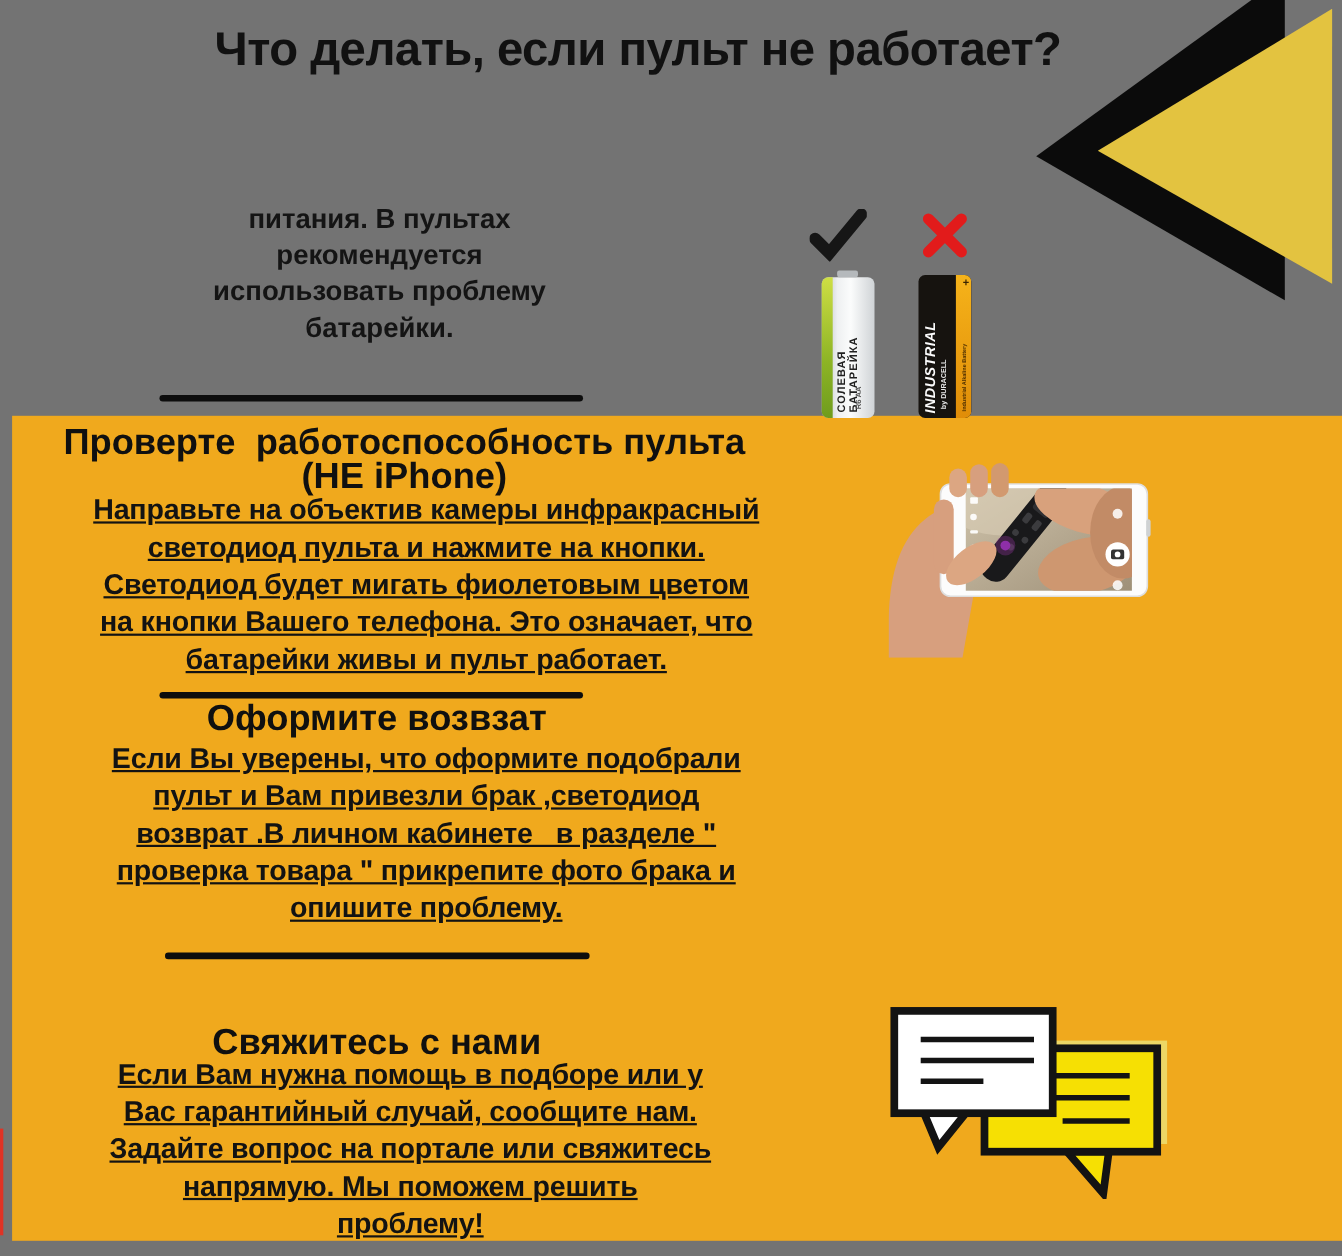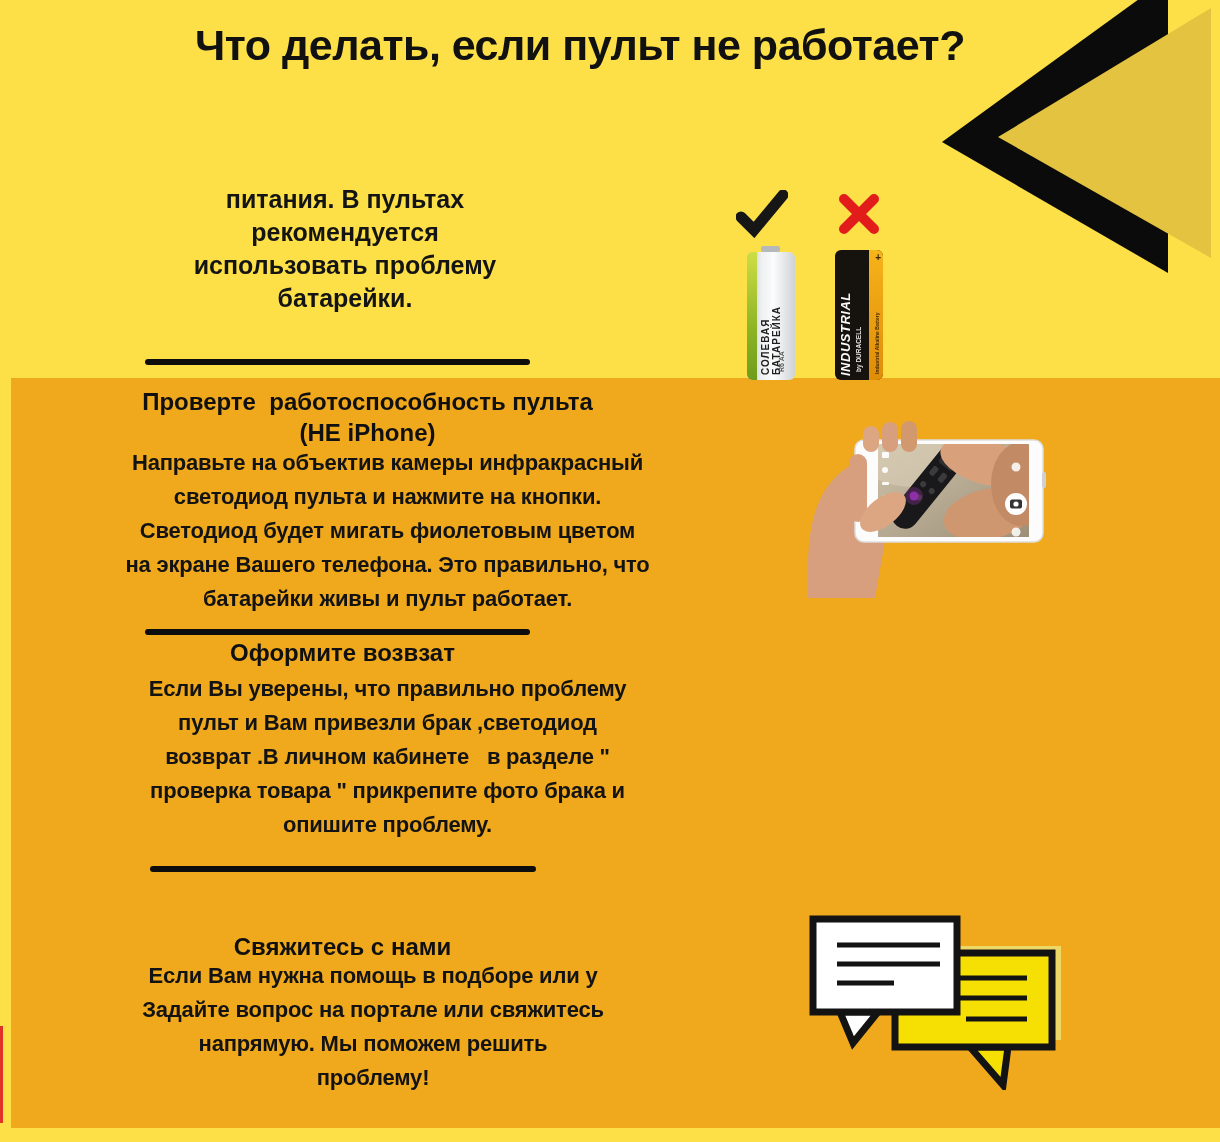--- a/index.html
+++ b/index.html
@@ -1,37 +1,37 @@
 <!DOCTYPE html>
 <html><head>
 <meta charset="utf-8">
 <style>
   html,body{margin:0;padding:0;background:#ffffff;}
   .canvas{
-    position:relative;width:1220px;height:1142px;background:#fde047;overflow:hidden;
+    position:relative;width:1220px;height:1142px;background:#737373;overflow:hidden;
     font-family:"Liberation Sans","DejaVu Sans",sans-serif;color:#151515;
   }
   .yellow-block{position:absolute;left:11px;top:378px;width:1209px;height:750px;background:#F0A91D;}
   .red-accent{position:absolute;left:0;top:1026px;width:3px;height:97px;background:#E03325;}
   .corner-arrow{position:absolute;left:930px;top:0;width:290px;height:300px;pointer-events:none;}
   .title{
     position:absolute;left:60px;top:20px;width:1040px;margin:0;text-align:center;
     font-size:43px;line-height:50px;font-weight:700;letter-spacing:-0.5px;color:#111;
   }
   .tline{white-space:pre-wrap;text-align:center;font-weight:700;}
   .sec1-text{position:absolute;left:145px;top:183px;width:400px;font-size:25px;line-height:33px;color:#141414;}
   .divider{position:absolute;height:6px;background:#0d0d0d;border-radius:3px;}
   .d1{left:145px;top:359px;width:385px;}
   .d2{left:145px;top:629px;width:385px;}
   .d3{left:150px;top:866px;width:386px;}
-  .sec-heading{position:absolute;font-size:24px;line-height:31px;color:#101010;}
+  .sec-heading{position:absolute;font-size:33px;line-height:31px;color:#101010;}
   .h2a{left:55px;top:386px;width:625px;}
   .h3a{left:55px;top:637px;width:575px;}
   .h4a{left:55px;top:891px;width:575px;margin-top:40px;}
-  .sec-body{position:absolute;font-size:22px;line-height:34px;letter-spacing:-0.2px;color:#131313;}
+  .sec-body{position:absolute;font-size:26px;line-height:34px;letter-spacing:-0.2px;color:#131313;text-decoration:underline;}
   .b2{left:60px;top:446px;width:655px;}
   .b3{left:60px;top:672px;width:655px;}
   .b4{left:48px;top:931px;width:650px;margin-top:28px;}
   .icon-abs{position:absolute;}
   
   .bat-good{position:absolute;left:747px;top:252px;width:48px;height:128px;border-radius:6px;
     background:linear-gradient(90deg,#b4b9bd 0%,#eef0f1 30%,#fbfcfc 55%,#cfd3d6 100%);}
   .bat-good .nub{position:absolute;left:14px;top:-6px;width:19px;height:6px;background:#b5b9bc;border-radius:2px;}
   .bat-good .stripe{position:absolute;left:0;top:0;bottom:0;width:10px;border-radius:6px 0 0 6px;
     background:linear-gradient(180deg,#cede44 0%,#8db425 60%,#6f9c1d 100%);}
@@ -98,21 +98,21 @@
   </div>
 
   <div class="sec-heading h2a">
     <div class="tline">Проверте  работоспособность пульта</div>
     <div class="tline">(НЕ iPhone)</div>
   </div>
   <div class="sec-body b2">
     <div class="tline">Направьте на объектив камеры инфракрасный</div>
     <div class="tline">светодиод пульта и нажмите на кнопки.</div>
     <div class="tline">Светодиод будет мигать фиолетовым цветом</div>
-    <div class="tline">на экране Вашего телефона. Это правильно, что</div>
+    <div class="tline">на кнопки Вашего телефона. Это означает, что</div>
     <div class="tline">батарейки живы и пульт работает.</div>
   </div>
 
   <svg class="icon-abs" style="left:783px;top:412px;" width="292" height="186" viewBox="0 0 292 186">
     <defs>
       <linearGradient id="phbg" x1="0" y1="0" x2="1" y2="1">
         <stop offset="0" stop-color="#cfc3ab"></stop>
           <stop offset="1" stop-color="#9e9078"></stop>
       </linearGradient>
       <clipPath id="scr">
@@ -161,31 +161,32 @@
     <rect x="66" y="42" width="18" height="68" rx="9" fill="#D79F7E"></rect>
     <rect x="80" y="14" width="16" height="26" rx="8" fill="#DCA682"></rect>
     <rect x="99" y="10" width="16" height="30" rx="8" fill="#D79F7E"></rect>
     <rect x="118" y="9" width="16" height="31" rx="8" fill="#D2996F"></rect>
     <ellipse cx="100" cy="100" rx="27" ry="14" transform="rotate(-38 100 100)" fill="#DCA682"></ellipse>
   </svg>
 
   <div class="divider d2"></div>
   <div class="sec-heading h3a tline">Оформите возвзат</div>
   <div class="sec-body b3">
-    <div class="tline">Если Вы уверены, что правильно проблему</div>
+    <div class="tline">Если Вы уверены, что оформите подобрали</div>
     <div class="tline">пульт и Вам привезли брак ,светодиод</div>
     <div class="tline">возврат .В личном кабинете   в разделе "</div>
     <div class="tline">проверка товара " прикрепите фото брака и</div>
     <div class="tline">опишите проблему.</div>
   </div>
 
   <div class="divider d3"></div>
   <div class="sec-heading h4a tline">Свяжитесь с нами</div>
   <div class="sec-body b4">
     <div class="tline">Если Вам нужна помощь в подборе или у</div>
+    <div class="tline">Вас гарантийный случай, сообщите нам.</div>
     <div class="tline">Задайте вопрос на портале или свяжитесь</div>
     <div class="tline">напрямую. Мы поможем решить</div>
     <div class="tline">проблему!</div>
   </div>
 
   <svg class="icon-abs" style="left:803px;top:908px;" width="260" height="182" viewBox="0 0 260 182">
 
     <rect x="101" y="38" width="157" height="94" fill="#EDD765"></rect>
     <polygon points="167,139 205,139 200,177" fill="#F6E003" stroke="#131313" stroke-width="7" stroke-linejoin="miter"></polygon>
     <rect x="92" y="45" width="157" height="94" fill="#F6E003" stroke="#131313" stroke-width="7"></rect>

